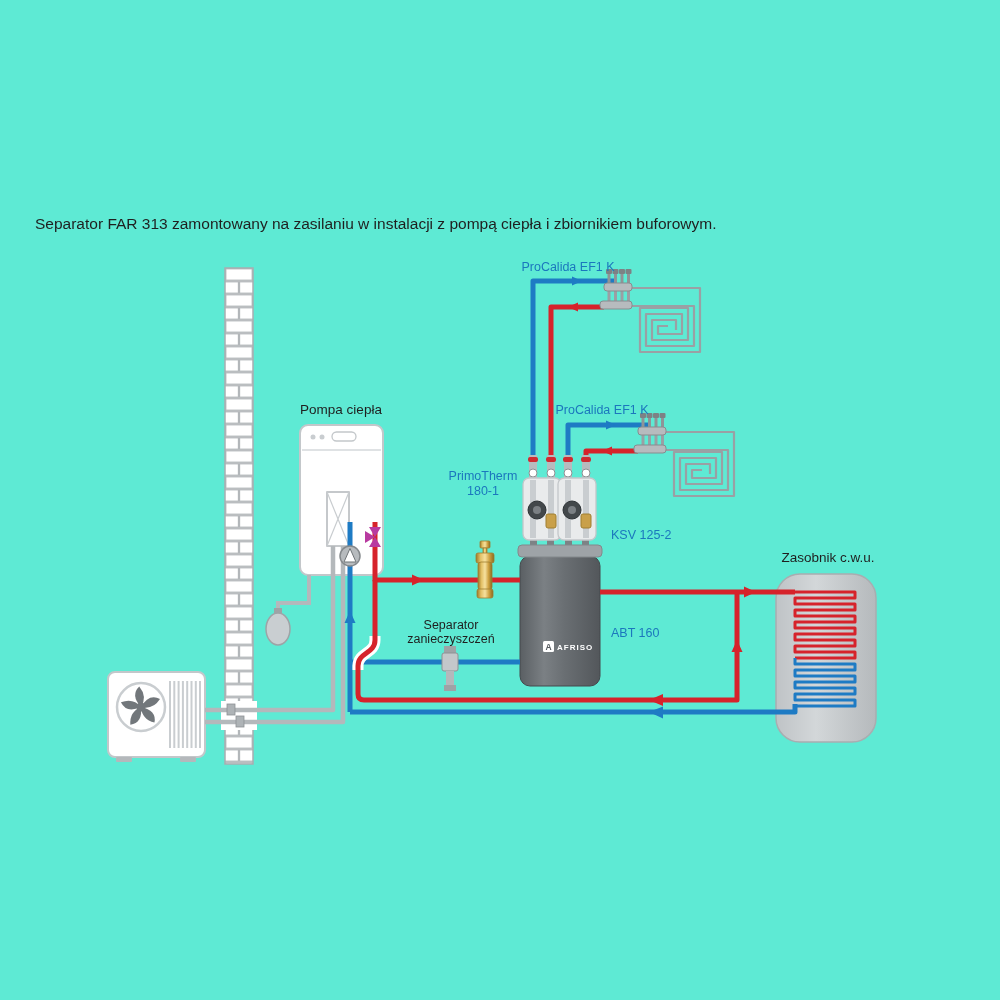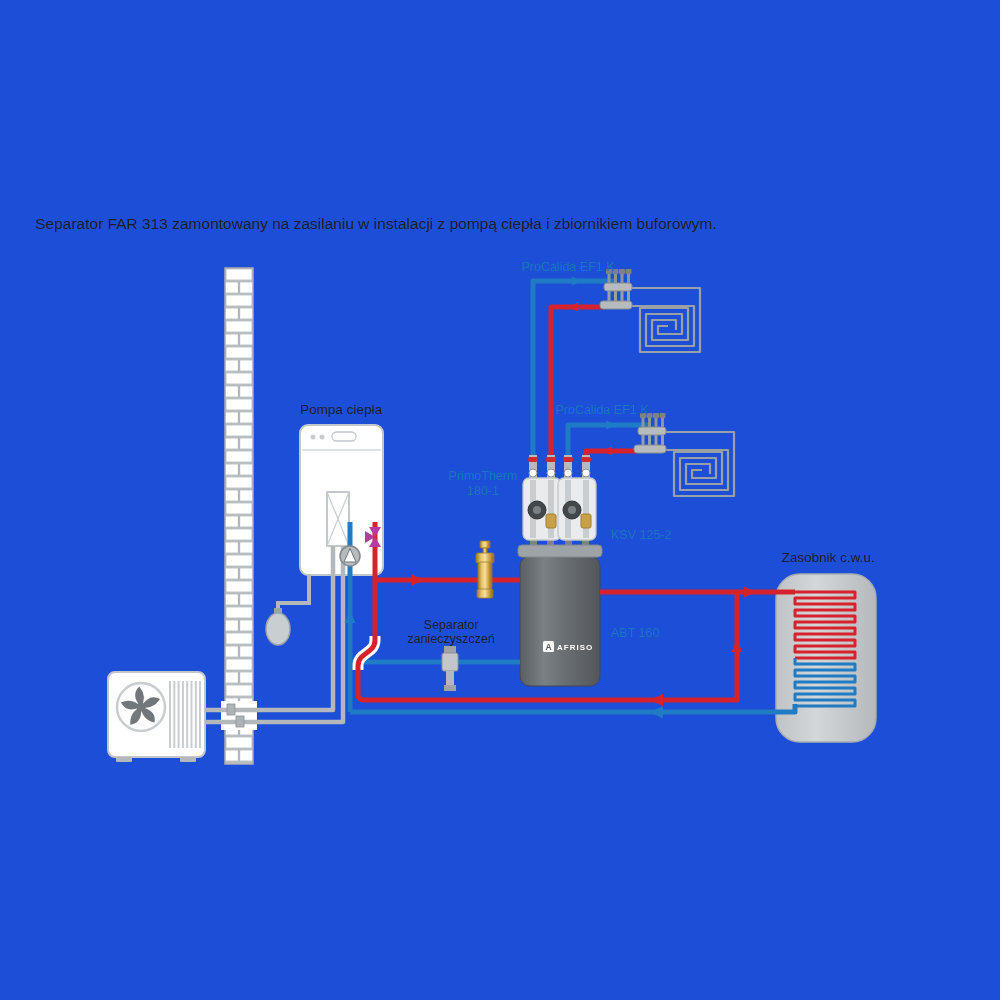--- a/index.html
+++ b/index.html
@@ -1,16 +1,16 @@
 <!DOCTYPE html>
 <html><head>
 <meta charset="utf-8">
 <style>
   html,body{margin:0;padding:0;background:#ffffff;}
-  .stage{position:relative;width:1000px;height:1000px;background:#1d4ed8;overflow:hidden;}
+  .stage{position:relative;width:1000px;height:1000px;background:#5eead4;overflow:hidden;}
   svg{display:block;}
   text{font-family:"Liberation Sans","DejaVu Sans",sans-serif;}
   .title-text{font-size:15.5px;fill:#1f1f1f;}
   .lbl-black{font-size:13.5px;fill:#1f1f1f;}
   .lbl-black-sm{font-size:12.5px;fill:#1f1f1f;}
   .lbl-blue{font-size:12.5px;fill:#1b77bd;}
   .logo-txt{font-size:8px;fill:#ffffff;letter-spacing:1px;font-weight:bold;}
   .logo-a{font-size:8.5px;fill:#565b5f;font-weight:bold;}
 </style>
 </head>

